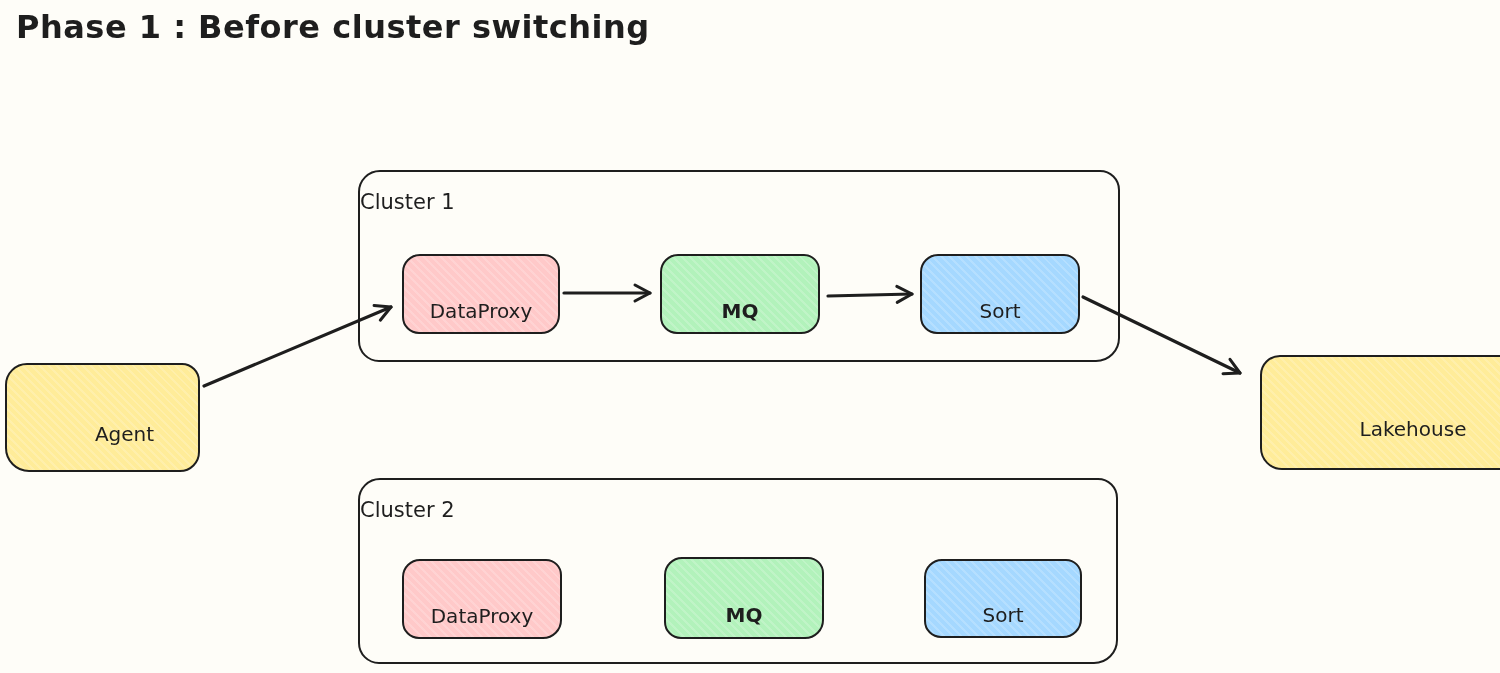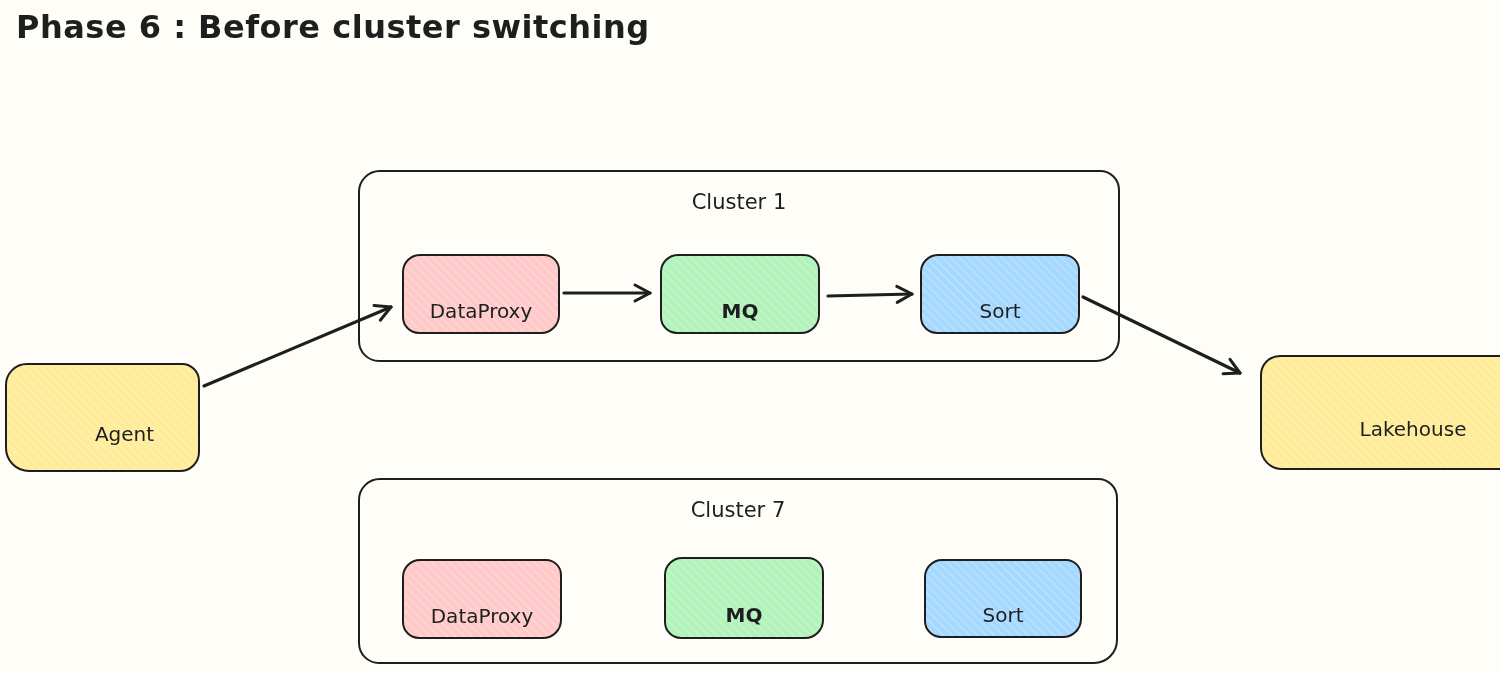--- a/index.html
+++ b/index.html
@@ -33,21 +33,20 @@
     background: transparent;
     box-sizing: border-box;
   }
   .cluster1 { left: 358px; top: 170px; width: 762px; height: 192px; }
   .cluster2 { left: 358px; top: 478px; width: 760px; height: 186px; }
   .cluster-label {
     position: absolute;
     top: 18px;
     left: 0;
     width: 100%;
-    text-align: center;
     font-size: 21px;
     color: var(--stroke, #1e1e1e);
   }
   .node {
     position: absolute;
     border: 2.5px solid var(--stroke, #1e1e1e);
     border-radius: 18px 16px 19px 17px;
     box-sizing: border-box;
     display: flex;
     align-items: center;
@@ -102,37 +101,37 @@
     stroke-width: 3.2;
     stroke-linecap: round;
     fill: none;
   }
 </style>
 </head>
 <body>
 
 <div class="canvas">
 
-  <div class="title">Phase 6 : Before cluster switching</div>
+  <div class="title">Phase 1 : Before cluster switching</div>
 
   <div class="cluster cluster1">
     <div class="cluster-label">Cluster 1</div>
     <div class="node fill-pink c1-dataproxy">
       <span class="label">DataProxy</span>
     </div>
     <div class="node fill-green c1-mq">
       <span class="label">MQ</span>
     </div>
     <div class="node fill-blue c1-sort">
       <span class="label">Sort</span>
     </div>
   </div>
 
   <div class="cluster cluster2">
-    <div class="cluster-label">Cluster 7</div>
+    <div class="cluster-label">Cluster 2</div>
     <div class="node fill-pink c2-dataproxy">
       <span class="label">DataProxy</span>
     </div>
     <div class="node fill-green c2-mq">
       <span class="label">MQ</span>
     </div>
     <div class="node fill-blue c2-sort">
       <span class="label">Sort</span>
     </div>
   </div>

